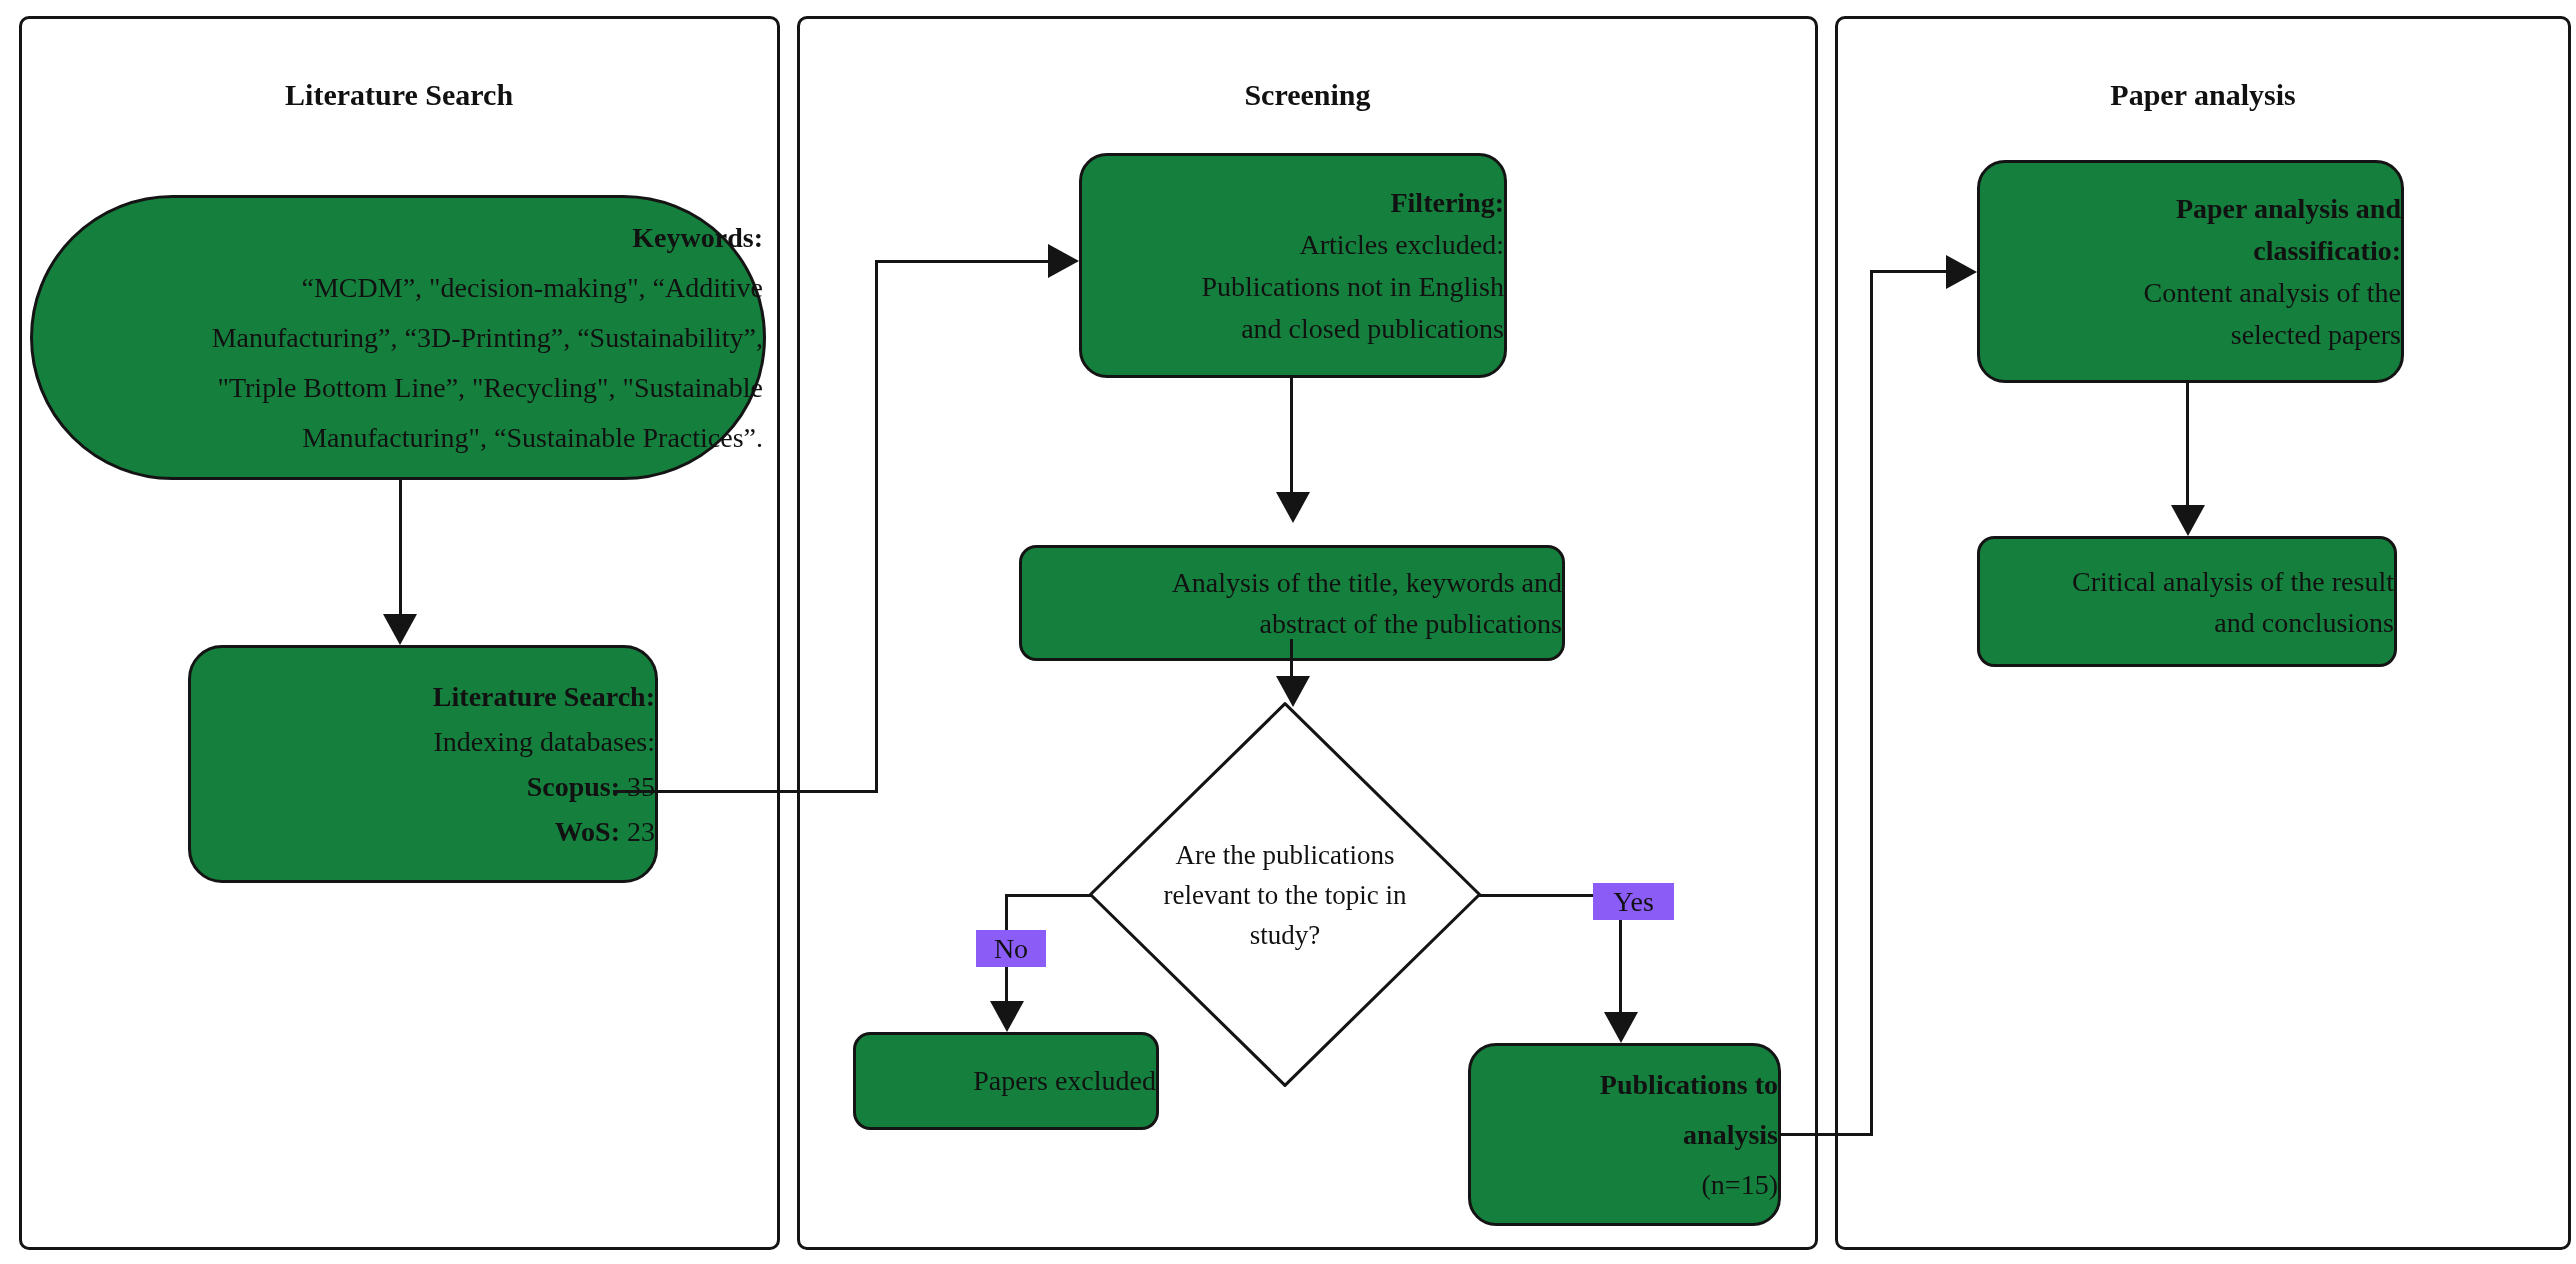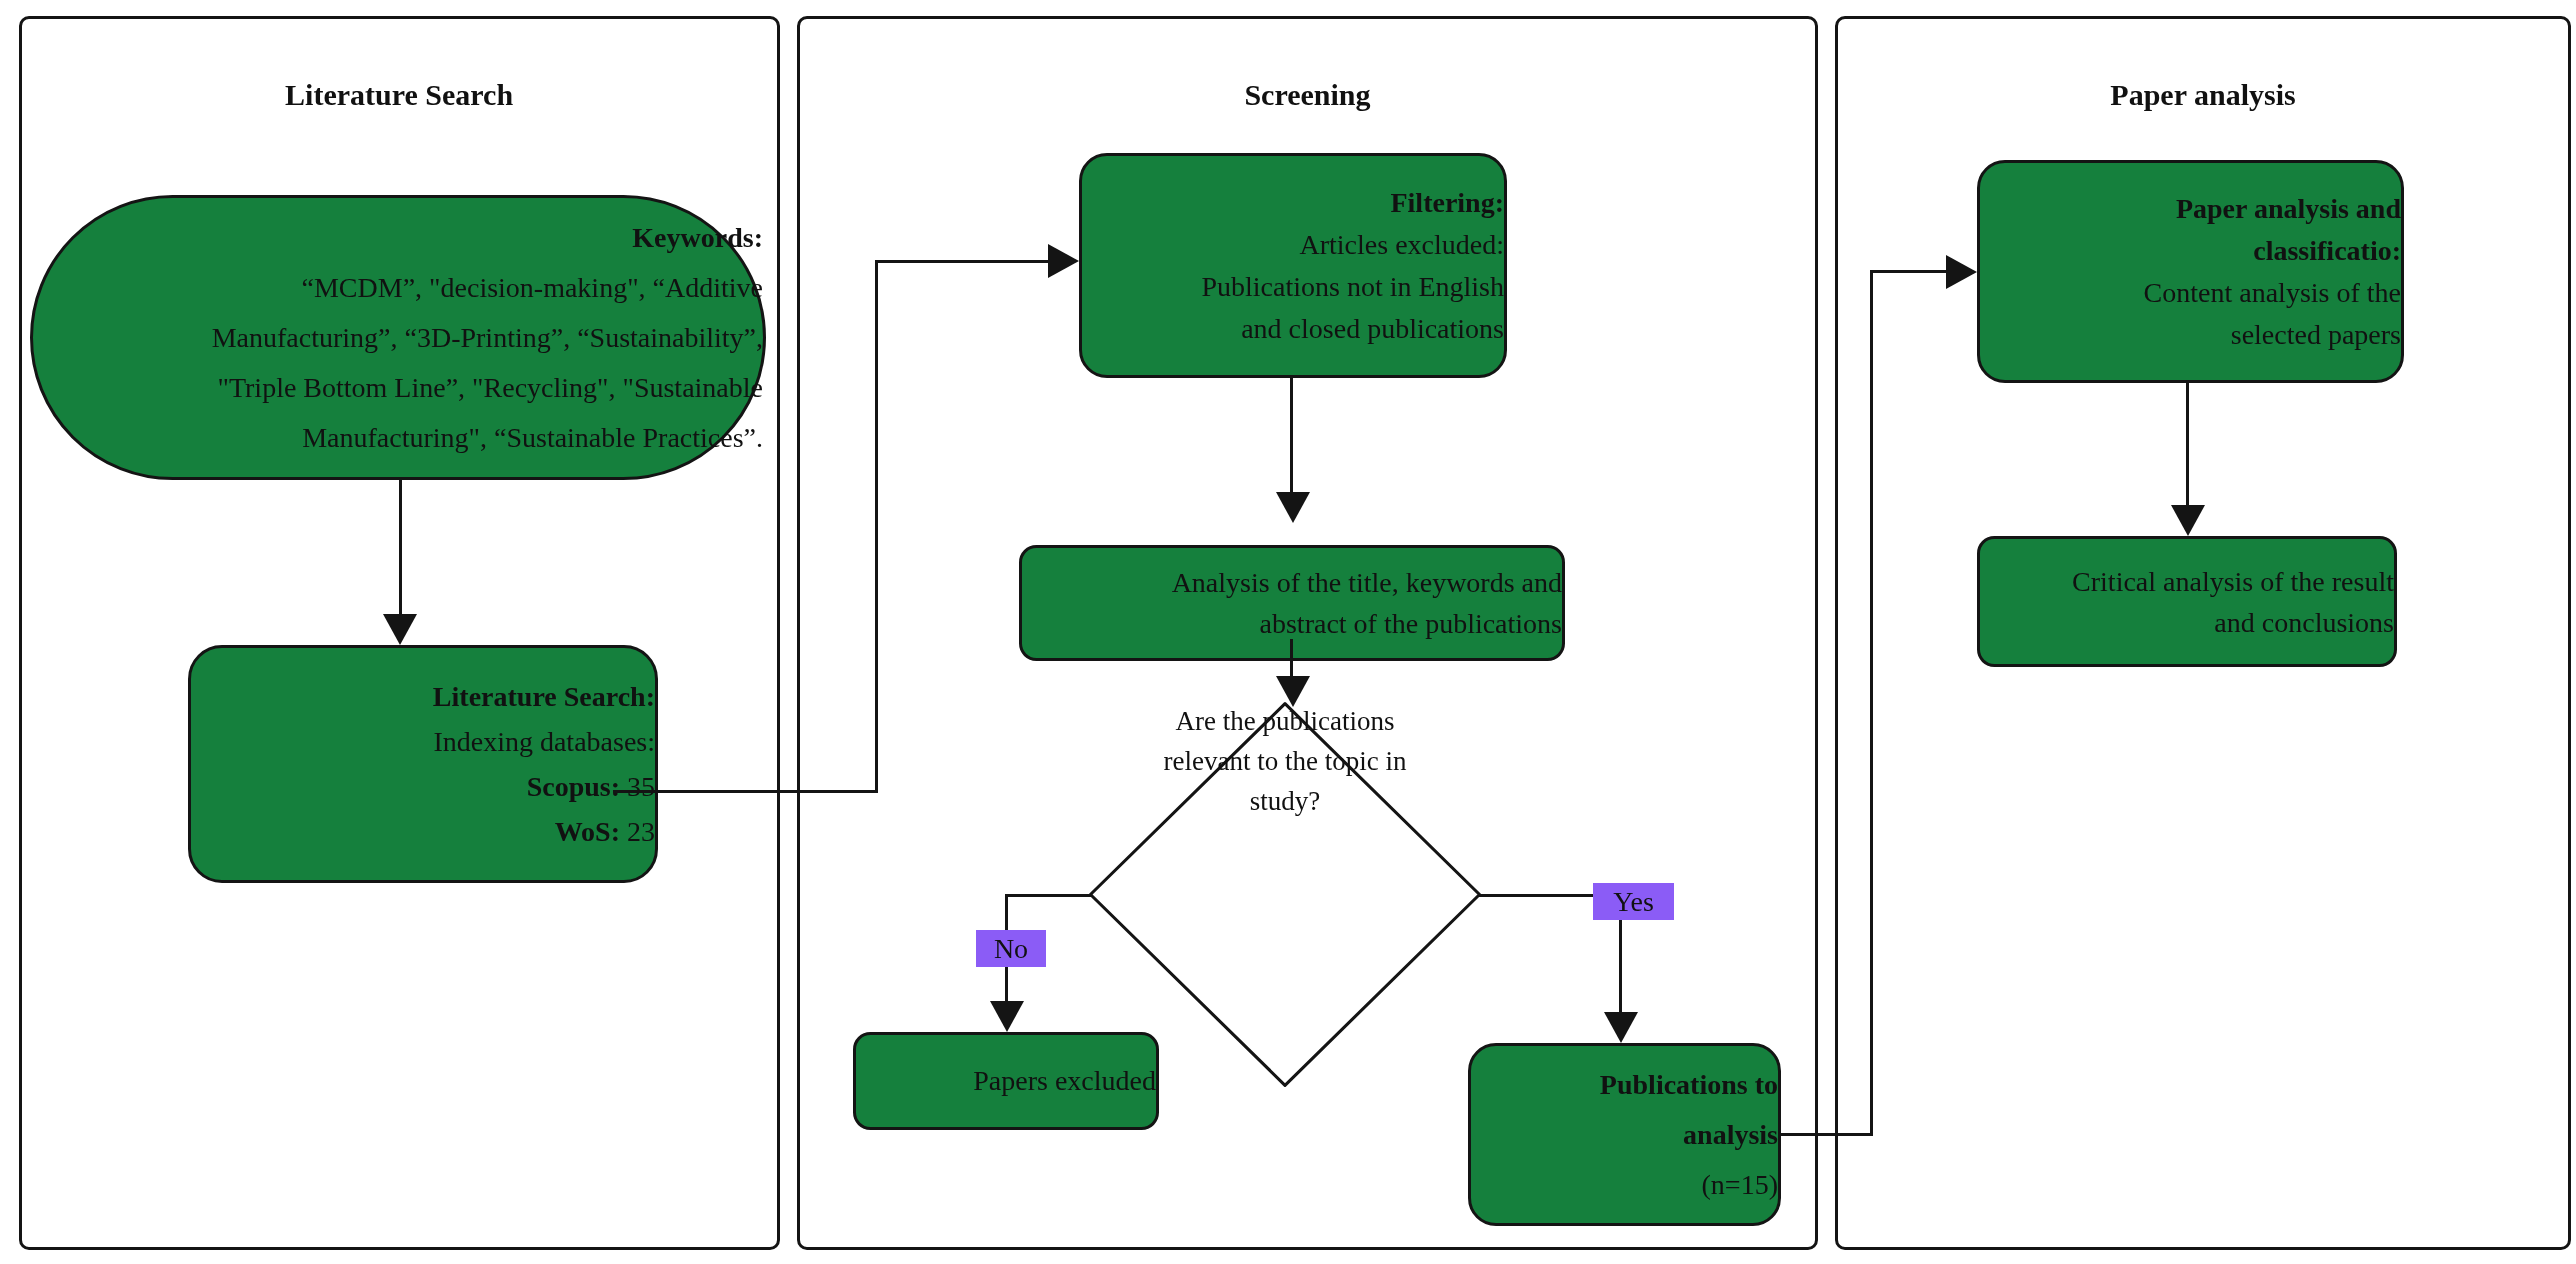--- a/index.html
+++ b/index.html
@@ -10,21 +10,21 @@
   .node{position:absolute;background:#15803d;border:3.7px solid #141414;display:flex;flex-direction:column;
         align-items:flex-end;justify-content:center;text-align:center;font-size:28px;line-height:42px;box-sizing:border-box;}
   .b{font-weight:bold;}
   .vline{position:absolute;width:3.1px;background:#141414;}
   .hline{position:absolute;height:3.1px;background:#141414;}
   .arr-down{position:absolute;width:0;height:0;border-left:17px solid transparent;border-right:17px solid transparent;border-top:31px solid #141414;}
   .arr-right{position:absolute;width:0;height:0;border-top:17px solid transparent;border-bottom:17px solid transparent;border-left:31px solid #141414;}
   .edge-label{position:absolute;background:#8b5cf6;text-align:center;font-size:28px;line-height:37px;}
   .diamond-svg{position:absolute;left:1088px;top:701px;}
   .diamond-text{position:absolute;left:1088px;top:701px;width:394px;height:387px;display:flex;flex-direction:column;
-        align-items:center;justify-content:flex-start;text-align:center;font-size:27px;line-height:40px;}
+        align-items:center;justify-content:center;text-align:center;font-size:27px;line-height:40px;}
   .stadium{border-radius:143px;line-height:50px;}
   .sm-radius{border-radius:17.4px;border-width:3.1px;}
 </style>
 </head>
 <body>
 
 <div class="canvas">
 
   <div class="panel" style="left:18.6px;width:755px;">
     <div class="panel-title">Literature Search</div>

